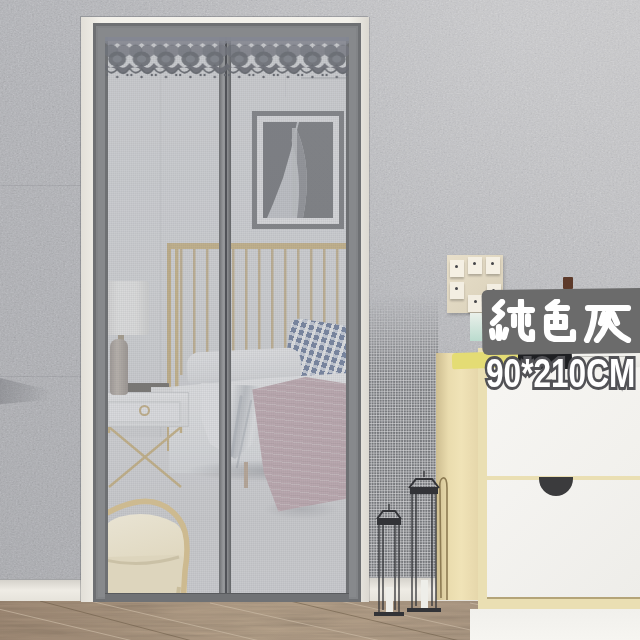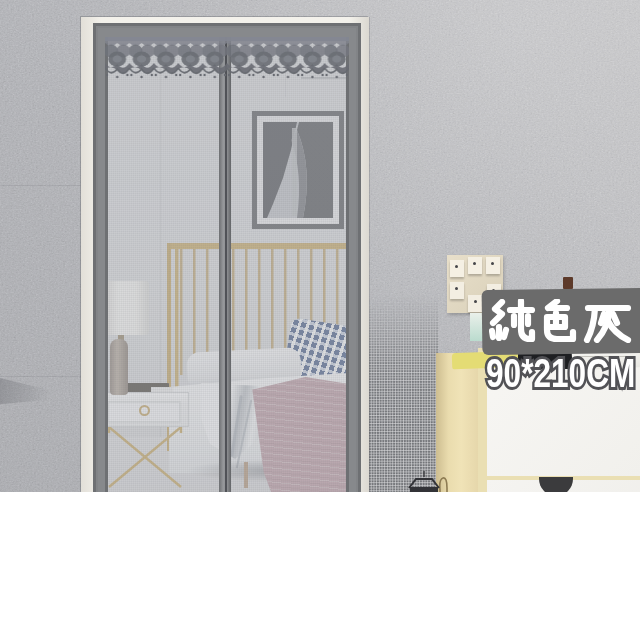--- a/index.html
+++ b/index.html
@@ -1,16 +1,16 @@
 <!DOCTYPE html>
 <html><head>
 <meta charset="utf-8">
 <style>
   html,body{margin:0;padding:0;}
-  #stage{position:relative;width:640px;height:492px;overflow:hidden;
+  #stage{position:relative;width:640px;height:640px;overflow:hidden;
     font-family:"Liberation Sans",sans-serif;background:#737373;}
   .abs{position:absolute;}
 </style>
 </head>
 <body>
 <div id="stage">
 
   <svg class="abs" style="left:0;top:0;" width="640" height="640">
     <defs>
       <filter id="linen" x="0" y="0" width="100%" height="100%">

